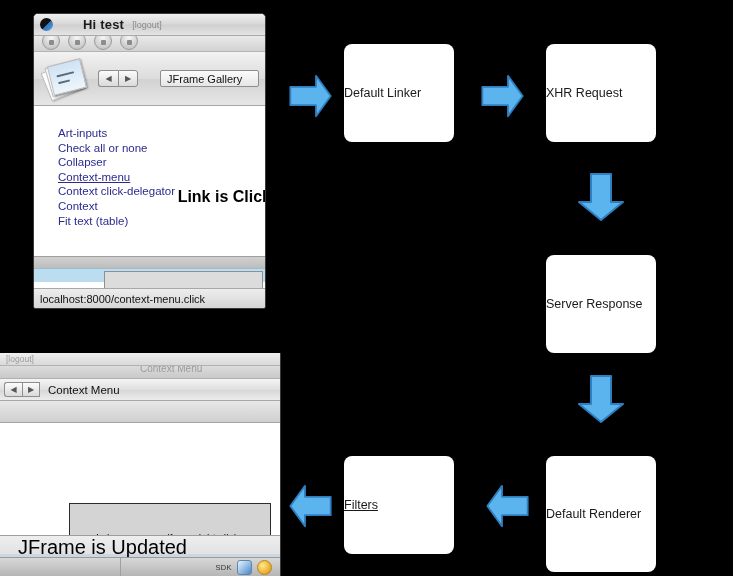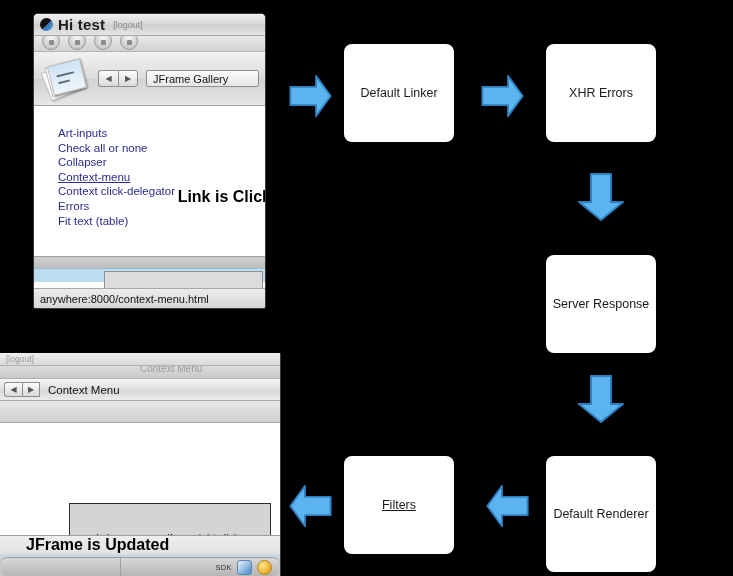--- a/index.html
+++ b/index.html
@@ -27,21 +27,21 @@
     border-bottom: 1px solid #a9a9a9;
     display: flex; align-items: center; padding-left: 6px;
     position: relative;
   }
   .logo-dot {
     width: 13px; height: 13px; border-radius: 50%;
     background: linear-gradient(135deg,#111 0%,#111 50%,#2f6fb5 50%,#5fa3dd 100%);
     flex: 0 0 auto; margin-right: 5px;
   }
   .w1-title {
-    font-size: 15px; font-weight: bold; color: #1b1b1b; letter-spacing: .2px;
+    font-size: 13px; font-weight: bold; color: #1b1b1b; letter-spacing: .2px; margin-left: 25px;
   }
   .w1-logout {
     font-size: 9px; color: #888; margin-left: 8px;
   }
   .w1-toolbar-btns {
     height: 16px;
     background: linear-gradient(to bottom,#e9e9e9,#d2d2d2);
     border-bottom: 1px solid #b4b4b4;
     display: flex; align-items: flex-start; padding-left: 8px; gap: 8px;
     overflow: hidden;
@@ -93,21 +93,21 @@
   .navarrow {
     width: 20px; height: 17px;
     background: linear-gradient(to bottom,#fcfcfc,#dadada);
     border: 1px solid #8e8e8e;
     display: flex; align-items: center; justify-content: center;
     font-size: 8px; color: #555;
   }
   .navarrow:first-child { border-radius: 3px 0 0 3px; border-right: none; }
   .navarrow:last-child  { border-radius: 0 3px 3px 0; }
   .addrfield {
-    flex: 1 1 auto; height: 17px; margin-left: 8px;
+    flex: 1 1 auto; height: 17px; margin-left: 22px;
     background: linear-gradient(to bottom,#fbfbfb,#e6e6e6);
     border: 1px solid #8e8e8e; border-radius: 2px;
     display: flex; align-items: center; padding-left: 6px;
     font-size: 11px; color: #111; overflow: hidden; white-space: nowrap;
   }
   .w1-content {
     position: relative;
     height: 150px; background: #fff; padding: 4px 0 0 8px; overflow: hidden;
   }
   .linklist { list-style: none; margin: 16px; padding: 0; }
@@ -192,29 +192,29 @@
     padding: 27px 14px 0 26px;
     font-size: 10.5px; line-height: 14px; color: #111;
   }
   .ctxbox a { color: #6f8fc8; text-decoration: none; }
   .w2-bottomband {
     position: absolute; left: 0; right: 0; bottom: 0; height: 41px;
     background: linear-gradient(to bottom,#eeeeee 0%,#e2e2e2 45%,#cdd8e2 46%,#c6c6c6 100%);
     border-top: 1px solid #9e9e9e;
   }
   .jframe-updated {
-    position: absolute; left: 26px; top: 0px;
-    font-size: 16px; font-weight: 700; color: #000; white-space: nowrap;
+    position: absolute; left: 18px; top: 0px;
+    font-size: 20px; font-weight: 400; color: #000; white-space: nowrap;
   }
   .w2-dock {
     position: absolute; left: 0; right: 0; bottom: 0; height: 19px;
     background: linear-gradient(to bottom,#d8d8d8,#b5b5b5);
     border-top: 1px solid #9a9a9a;
     display: flex; align-items: center; justify-content: flex-end;
-    padding-right: 8px; gap: 5px; border-radius: 7px;
+    padding-right: 8px; gap: 5px;
   }
   .w2-dock .sep {
     position: absolute; left: 120px; top: 0; bottom: 0; width: 1px; background: #a0a0a0;
   }
   .sdk-label { font-size: 7.5px; color: #333; letter-spacing: .4px; }
   .dockicon { width: 15px; height: 15px; border-radius: 3px; }
   .dockicon.blue {
     background: linear-gradient(135deg,#eaf2fb 0%,#9fc6e8 45%,#4a86c4 100%);
     border: 1px solid #5f87ad;
   }
@@ -222,21 +222,21 @@
     background: radial-gradient(circle at 35% 35%,#ffe98a,#e8a92a 70%,#c07f12 100%);
     border-radius: 50%;
     border: 1px solid #b9861a;
   }
 
   
   .flow-box {
     position: absolute;
     background: #ffffff;
     border-radius: 8px;
-    display: flex; align-items: center; justify-content: center;
+    display: flex; align-items: center; justify-content: flex-start;
     font-size: 12.5px; color: #1a1a1a;
     text-align: center;
   }
   .arrow { position: absolute; }
   .arrow svg { display: block; }
 </style>
 </head>
 <body>
 
 <div id="stage">
@@ -271,34 +271,34 @@
       </span>
     </div>
 
     <div class="w1-content">
       <ul class="linklist">
         <li>Art-inputs</li>
         <li>Check all or none</li>
         <li>Collapser</li>
         <li class="under">Context-menu</li>
         <li>Context click-delegator</li>
-        <li>Errors</li>
+        <li>Context</li>
         <li>Fit text (table)</li>
       </ul>
       <div class="overlay-msg">Link is Click</div>
     </div>
 
     <div class="w1-greyband"></div>
 
     <div class="w1-bluebar">
       <span class="inset"></span>
     </div>
 
     <div class="w1-statusbar">
-      <span>anywhere:8000/context-menu.html</span>
+      <span>localhost:8000/context-menu.click</span>
     </div>
   </div>
 
   <div class="win2">
 
     <div class="w2-topbar">
       <span class="w2-logout">[logout]</span>
     </div>
 
     <div class="w2-ghosttitle">
@@ -330,21 +330,21 @@
         <span class="dockicon yellow"></span>
       </div>
     </div>
   </div>
 
   <div id="flow-layer">
       <div class="flow-box" style="left: 344px; top: 44px; width: 110px; height: 98px; background: rgb(255, 255, 255);">
         <span>Default Linker</span>
       </div>
       <div class="flow-box" style="left: 546px; top: 44px; width: 110px; height: 98px; background: rgb(255, 255, 255);">
-        <span>XHR Errors</span>
+        <span>XHR Request</span>
       </div>
       <div class="flow-box" style="left: 546px; top: 255px; width: 110px; height: 98px; background: rgb(255, 255, 255);">
         <span>Server Response</span>
       </div>
       <div class="flow-box" style="left: 546px; top: 456px; width: 110px; height: 116px; background: rgb(255, 255, 255);">
         <span>Default Renderer</span>
       </div>
       <div class="flow-box" style="left: 344px; top: 456px; width: 110px; height: 98px; background: rgb(255, 255, 255); text-decoration: underline;">
         <span>Filters</span>
       </div>

